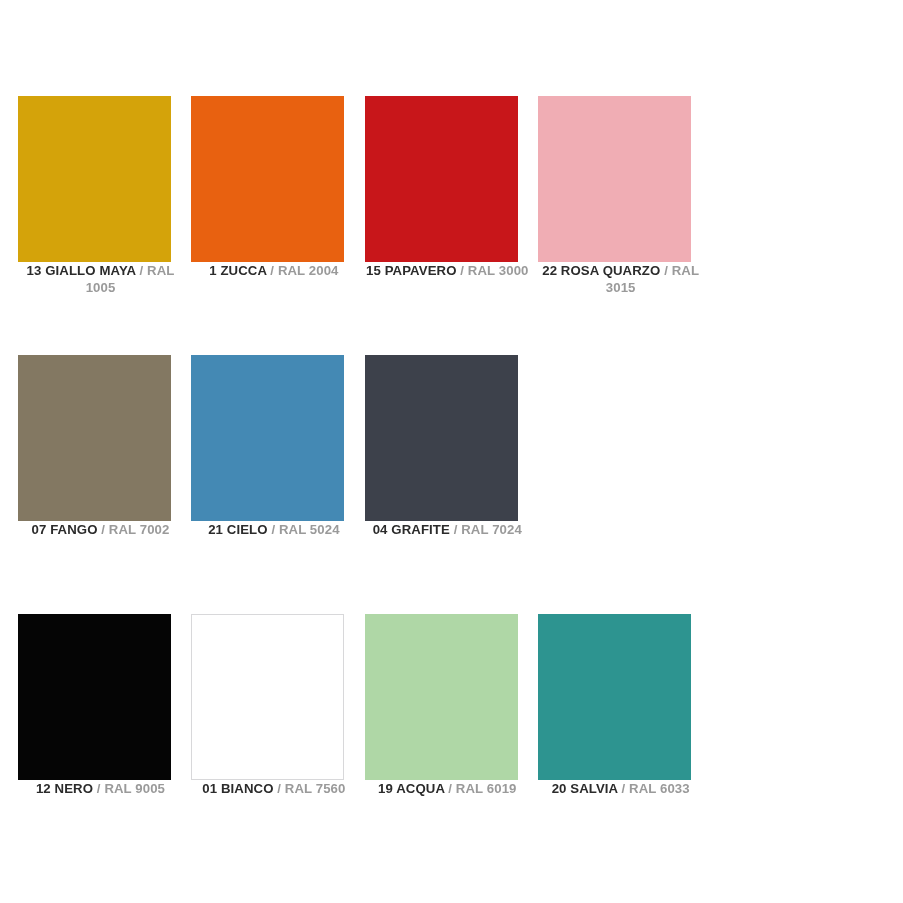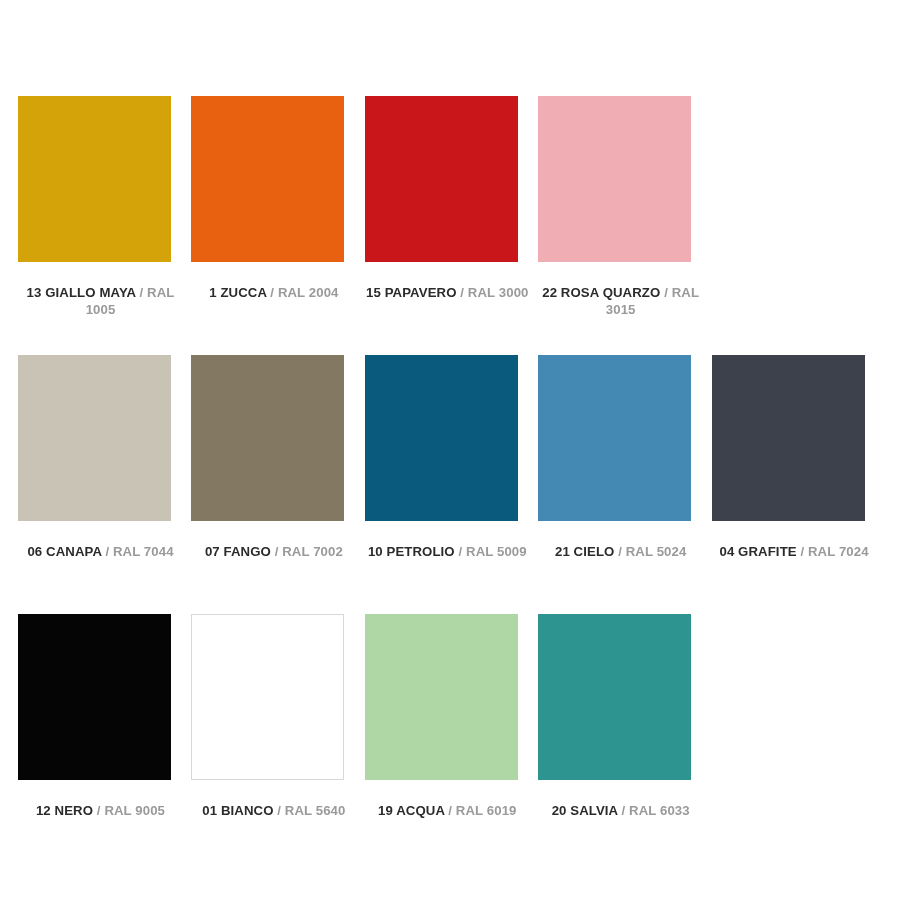--- a/index.html
+++ b/index.html
@@ -39,21 +39,20 @@
     width: 153px;
     height: 166px;
     box-sizing: border-box;
     flex: 0 0 auto;
   }
   .swatch-chip.bordered {
     border: 1px solid #d8d8da;
   }
   .swatch-label {
     width: 165px;
-    margin-top: 22px;
     font-size: 13.2px;
     line-height: 17px;
     letter-spacing: 0.1px;
     text-align: center;
     color: #9a9a9a;
     font-weight: bold;
     white-space: normal;
   }
   .swatch-label .code {
     color: #2b2b2b;
@@ -86,48 +85,40 @@
         <div class="swatch-chip" style="background-color: rgb(200, 22, 26);"></div>
         <div class="swatch-label"><span class="code">15 PAPAVERO</span> <span class="sep">/</span> <span class="ral">RAL 3000</span></div>
       </div>
       <div class="swatch-cell">
         <div class="swatch-chip" style="background-color: rgb(240, 173, 180);"></div>
         <div class="swatch-label"><span class="code">22 ROSA QUARZO</span> <span class="sep">/</span> <span class="ral">RAL 3015</span></div>
       </div>
     </div>
   <div class="swatch-row">
       <div class="swatch-cell">
-        <div class="swatch-chip" style="background-color: rgb(200, 195, 180);"></div>
-        <div class="swatch-label"><span class="code">06 CANAPA</span> <span class="sep">/</span> <span class="ral">RAL 7044</span></div>
-      </div>
-      <div class="swatch-cell">
         <div class="swatch-chip" style="background-color: rgb(131, 120, 98);"></div>
         <div class="swatch-label"><span class="code">07 FANGO</span> <span class="sep">/</span> <span class="ral">RAL 7002</span></div>
-      </div>
-      <div class="swatch-cell">
-        <div class="swatch-chip" style="background-color: rgb(9, 90, 125);"></div>
-        <div class="swatch-label"><span class="code">10 PETROLIO</span> <span class="sep">/</span> <span class="ral">RAL 5009</span></div>
       </div>
       <div class="swatch-cell">
         <div class="swatch-chip" style="background-color: rgb(68, 137, 180);"></div>
         <div class="swatch-label"><span class="code">21 CIELO</span> <span class="sep">/</span> <span class="ral">RAL 5024</span></div>
       </div>
       <div class="swatch-cell">
         <div class="swatch-chip" style="background-color: rgb(61, 65, 75);"></div>
         <div class="swatch-label"><span class="code">04 GRAFITE</span> <span class="sep">/</span> <span class="ral">RAL 7024</span></div>
       </div>
     </div>
   <div class="swatch-row">
       <div class="swatch-cell">
         <div class="swatch-chip" style="background-color: rgb(5, 5, 5);"></div>
         <div class="swatch-label"><span class="code">12 NERO</span> <span class="sep">/</span> <span class="ral">RAL 9005</span></div>
       </div>
       <div class="swatch-cell">
         <div class="swatch-chip bordered" style="background-color: rgb(255, 255, 255);"></div>
-        <div class="swatch-label"><span class="code">01 BIANCO</span> <span class="sep">/</span> <span class="ral">RAL 5640</span></div>
+        <div class="swatch-label"><span class="code">01 BIANCO</span> <span class="sep">/</span> <span class="ral">RAL 7560</span></div>
       </div>
       <div class="swatch-cell">
         <div class="swatch-chip" style="background-color: rgb(175, 215, 166);"></div>
         <div class="swatch-label"><span class="code">19 ACQUA</span> <span class="sep">/</span> <span class="ral">RAL 6019</span></div>
       </div>
       <div class="swatch-cell">
         <div class="swatch-chip" style="background-color: rgb(45, 148, 144);"></div>
         <div class="swatch-label"><span class="code">20 SALVIA</span> <span class="sep">/</span> <span class="ral">RAL 6033</span></div>
       </div>
     </div>

